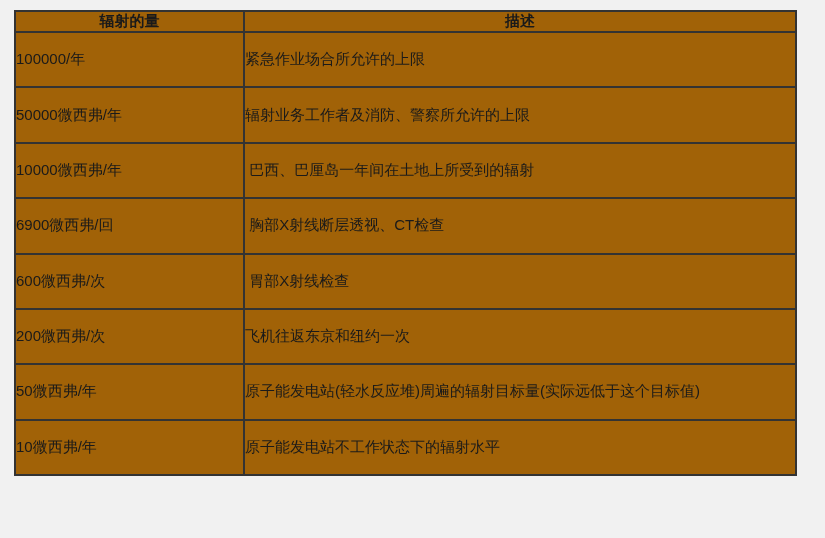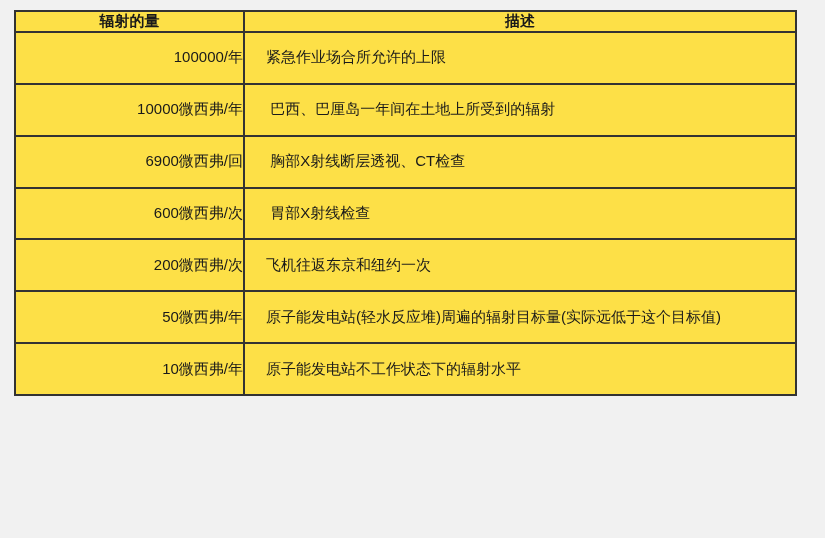--- a/index.html
+++ b/index.html
@@ -12,45 +12,44 @@
     background: #f1f1f1;
     font-family: "Liberation Sans", "DejaVu Sans", sans-serif;
     position: relative;
     overflow: hidden;
   }
   table.radiation-table {
     position: absolute;
     left: 14px;
     top: 10px;
     width: 783px;
-    height: 386px;
+    height: 466px;
     border-collapse: collapse;
     table-layout: fixed;
-    background: #fde047;
+    background: #a16207;
   }
   .radiation-table th,
   .radiation-table td {
     border: 2px solid #333333;
     font-size: 15px;
     color: #1a1a1a;
     padding: 0;
     vertical-align: middle;
   }
   .radiation-table th {
     font-weight: bold;
     text-align: center;
   }
   .radiation-table col.amount-col { width: 229px; }
   .radiation-table td.amount-cell {
-    text-align: right;
+    text-align: left;
     border-radius: 10px;
   }
   .radiation-table td.desc-cell {
     text-align: left;
-    padding-left: 21px;
     padding-right: 8px;
     white-space: pre-wrap;
   }
 </style>
 </head>
 <body>
 
 <table class="radiation-table">
   <colgroup>
     <col class="amount-col">
@@ -59,20 +58,24 @@
   <thead>
     <tr>
       <th>辐射的量</th>
       <th>描述</th>
     </tr>
   </thead>
   <tbody>
       <tr>
         <td class="amount-cell">100000/年</td>
         <td class="desc-cell">紧急作业场合所允许的上限</td>
+      </tr>
+      <tr>
+        <td class="amount-cell">50000微西弗/年</td>
+        <td class="desc-cell">辐射业务工作者及消防、警察所允许的上限</td>
       </tr>
       <tr>
         <td class="amount-cell">10000微西弗/年</td>
         <td class="desc-cell"> 巴西、巴厘岛一年间在土地上所受到的辐射</td>
       </tr>
       <tr>
         <td class="amount-cell">6900微西弗/回</td>
         <td class="desc-cell"> 胸部X射线断层透视、CT检查</td>
       </tr>
       <tr>

